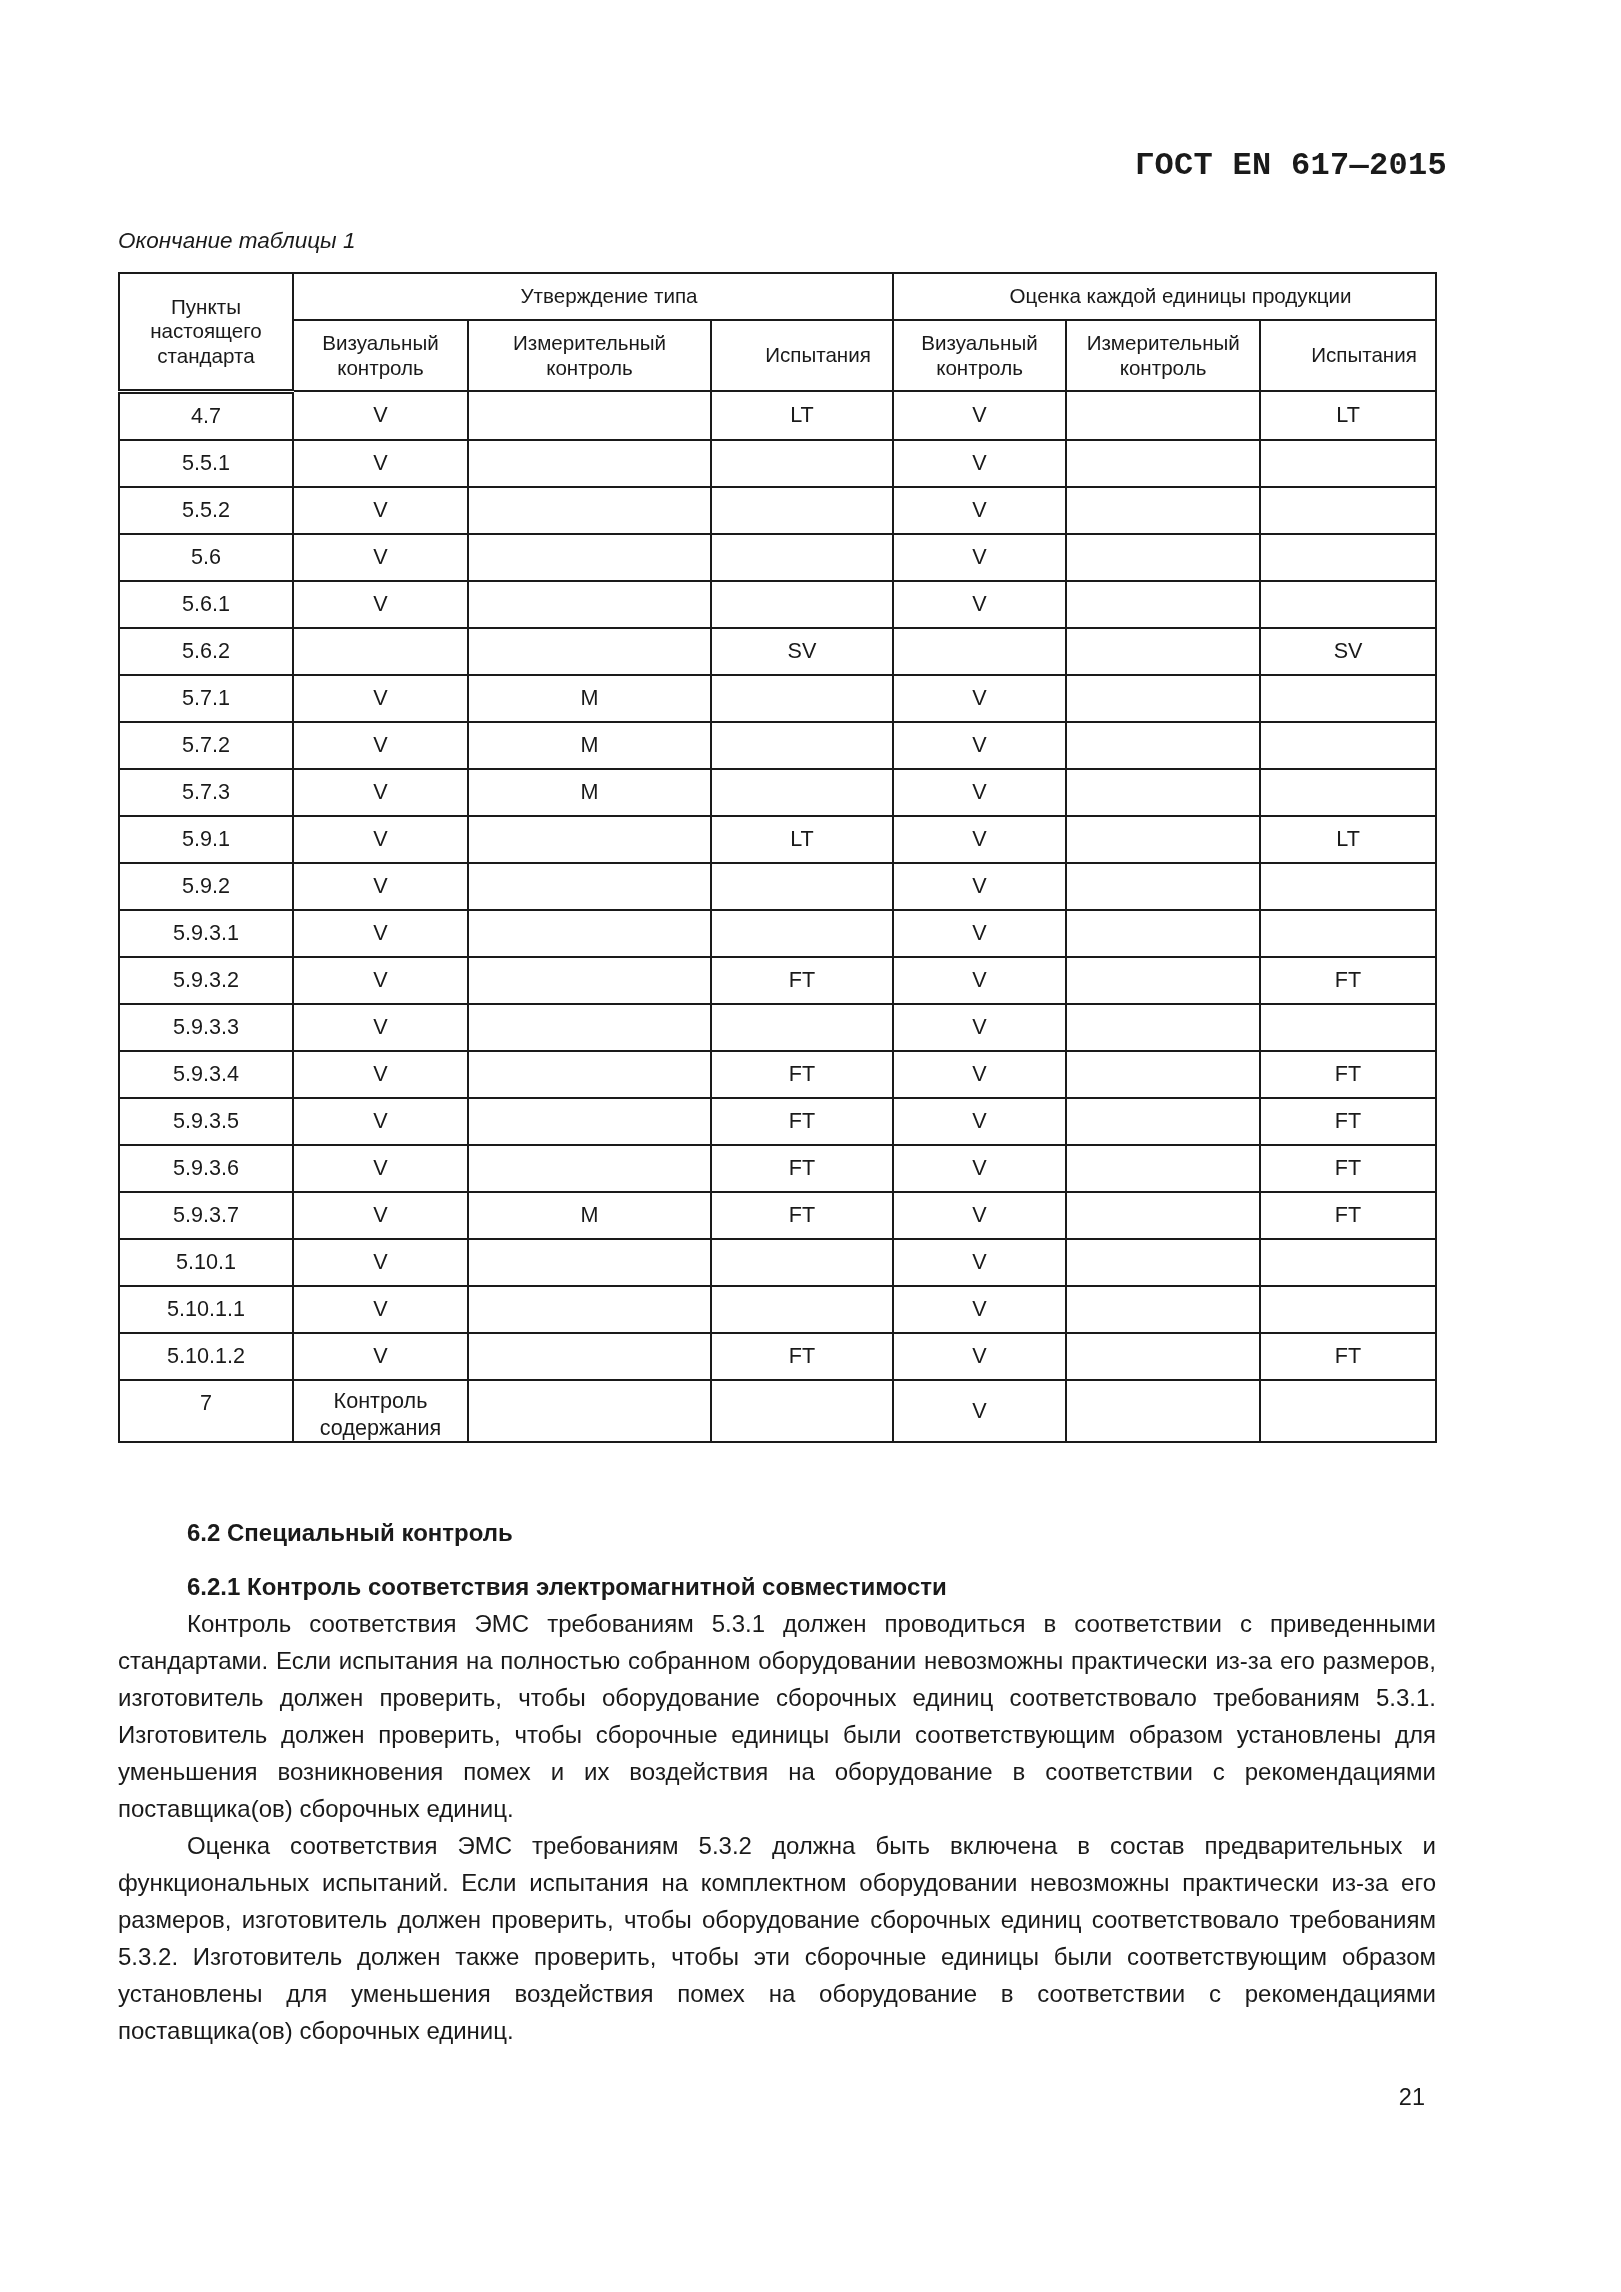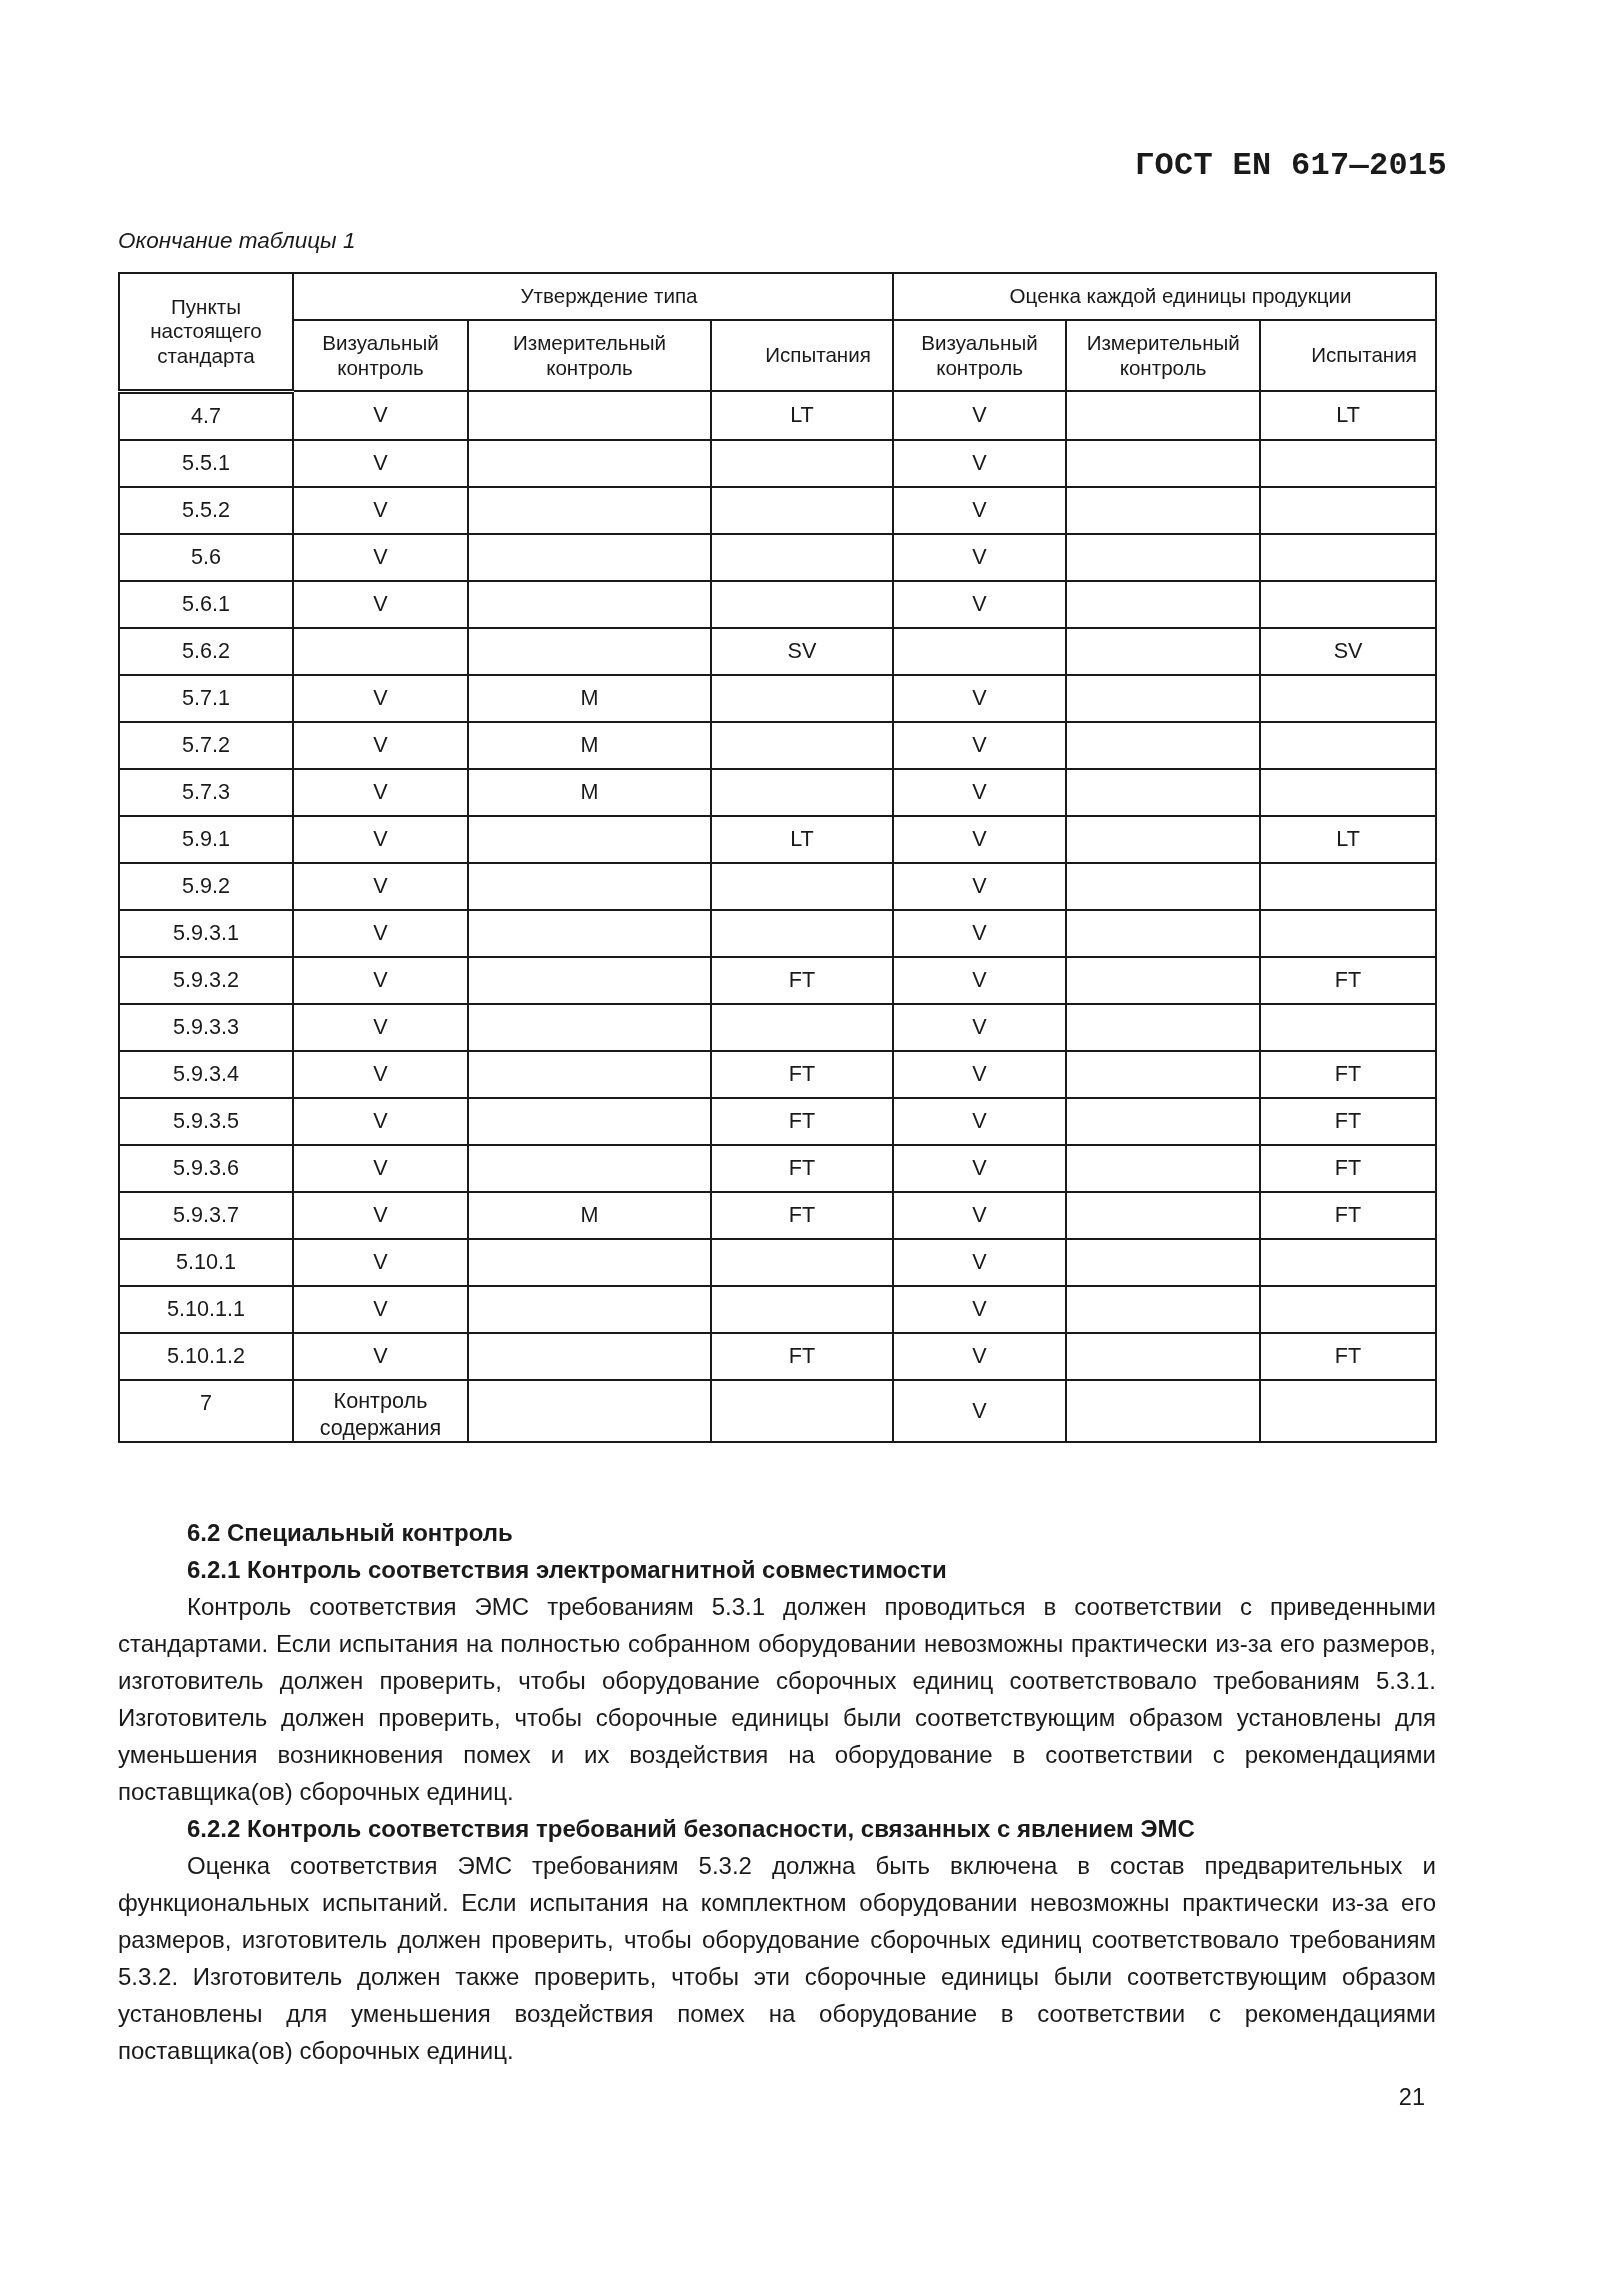--- a/index.html
+++ b/index.html
@@ -247,21 +247,20 @@
         <td class="mid"></td>
         <td class="mid"></td>
         <td class="mid">V</td>
         <td class="mid"></td>
         <td class="mid"></td>
       </tr>
     </tbody>
 </table>
 
 <div class="section" id="sections" style="top:1514px;">
-  <div class="h2" style="margin-bottom:0;">6.2 Специальный контроль</div>
+  <div class="h2" style="margin-bottom:17px;">6.2 Специальный контроль</div>
   <div class="h2">6.2.1 Контроль соответствия электромагнитной совместимости</div>
   <div class="p">Контроль соответствия ЭМС требованиям 5.3.1 должен проводиться в соответствии с приведенными стандартами. Если испытания на полностью собранном оборудовании невозможны практически из-за его размеров, изготовитель должен проверить, чтобы оборудование сборочных единиц соответствовало требованиям 5.3.1. Изготовитель должен проверить, чтобы сборочные единицы были соответствующим образом установлены для уменьшения возникновения помех и их воздействия на оборудование в соответствии с рекомендациями поставщика(ов) сборочных единиц.</div>
-  <div class="h2">6.2.2 Контроль соответствия требований безопасности, связанных с явлением ЭМС</div>
   <div class="p">Оценка соответствия ЭМС требованиям 5.3.2 должна быть включена в состав предварительных и функциональных испытаний. Если испытания на комплектном оборудовании невозможны практически из-за его размеров, изготовитель должен проверить, чтобы оборудование сборочных единиц соответствовало требованиям 5.3.2. Изготовитель должен также проверить, чтобы эти сборочные единицы были соответствующим образом установлены для уменьшения воздействия помех на оборудование в соответствии с рекомендациями поставщика(ов) сборочных единиц.</div>
 </div>
 
 <div class="page-num">21</div>
 
 
 </body></html>

